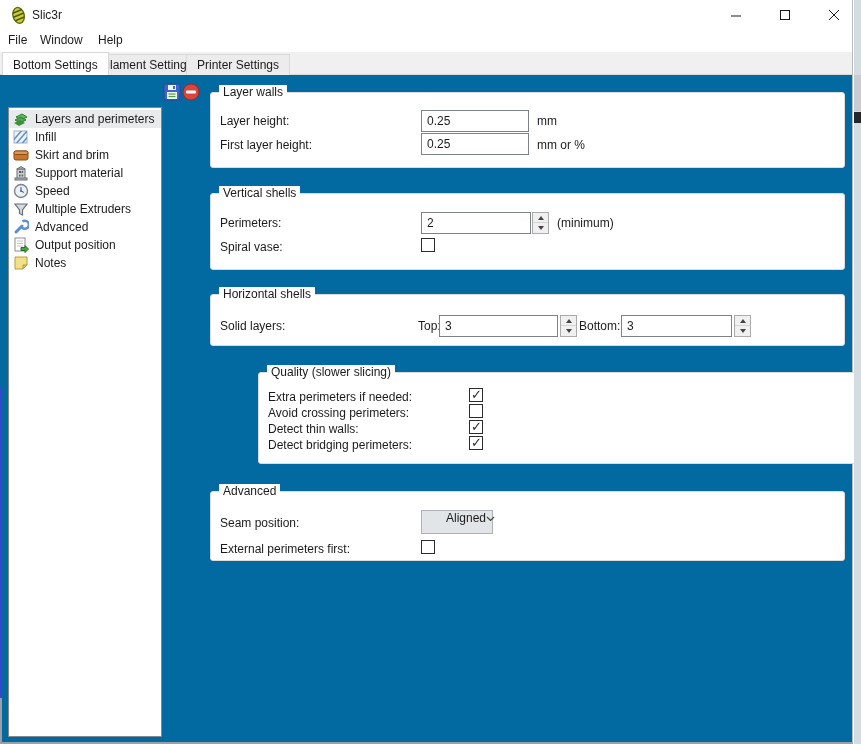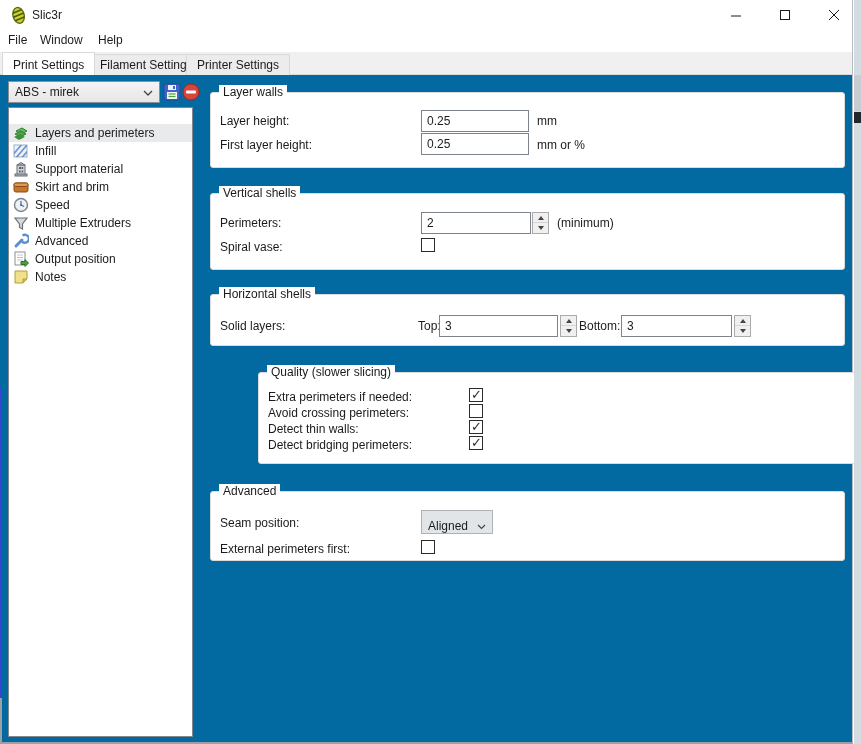--- a/index.html
+++ b/index.html
@@ -27,41 +27,41 @@
   .tab { position:absolute; top:2px; height:21px; padding:3px 10px 0 10px; background:#ececec;
          border:1px solid #d9d9d9; border-bottom:none; }
   .tab.active { top:0; height:23px; padding-top:5px; background:#fff; z-index:2; }
 
   
   #preset-combo { position:absolute; left:8px; top:81px; width:152px; height:22px;
       background:linear-gradient(#f4f4f4,#e6e6e6); border:1px solid #8a8f94; display:flex; align-items:center; padding:0 6px; }
   #preset-combo .chev { margin-left:auto; }
   #save-btn { position:absolute; left:163px; top:83px; width:18px; height:18px; }
   #delete-btn { position:absolute; left:182px; top:83px; width:18px; height:18px; }
-  #tree { position:absolute; left:8px; top:107px; width:185px; height:630px; background:#fff; border:1px solid #828790; padding-top:16px; }
+  #tree { position:absolute; left:8px; top:107px; width:154px; height:630px; background:#fff; border:1px solid #828790; padding-top:2px; }
   .tree-item { height:18px; display:flex; align-items:center; padding-left:4px; }
   .tree-item.selected { background:#e9eaec; }
   .ticon { width:16px; height:16px; margin-right:6px; flex:0 0 16px; display:inline-block; }
   .tlabel { white-space:nowrap; }
 
   
   .gbox { position:absolute; left:210px; width:635px; border:1px solid #dcdcdc; border-radius:3px; background:#fff; }
   .gtitle { position:absolute; top:-8px; left:8px; background:#fff; padding:0 4px; }
   .glabel { position:absolute; left:9px; white-space:nowrap; }
   .tinput { position:absolute; height:22px; border:1px solid #7c838c; background:#fff;
             font:12px "Liberation Sans", sans-serif; color:#1b1b1b; padding:0 5px; }
   .unit { position:absolute; white-space:nowrap; }
   .spin { position:absolute; width:17px; height:22px; border:1px solid #ababab; background:#f0f0f0; }
   .spin .up, .spin .dn { position:absolute; left:0; width:100%; height:50%; display:flex; align-items:center; justify-content:center; }
   .spin .up { top:0; border-bottom:1px solid #d5d5d5; } .spin .dn { bottom:0; }
   .tri-up { width:0; height:0; border-left:3px solid transparent; border-right:3px solid transparent; border-bottom:4px solid #444; }
   .tri-dn { width:0; height:0; border-left:3px solid transparent; border-right:3px solid transparent; border-top:4px solid #444; }
   .cb { position:absolute; width:14px; height:14px; border:1px solid #2b2b2b; background:#fff; }
   .cb.checked::after { content:"✓"; position:absolute; left:1px; top:-2px; font-size:13px; color:#2b2b2b; }
-  .ddown { position:absolute; height:24px; background:#e2e5e8; border:1px solid #aeb2b6; display:flex; align-items:flex-end; padding:0 6px; }
+  .ddown { position:absolute; height:24px; background:#e2e5e8; border:1px solid #aeb2b6; display:flex; align-items:flex-start; padding:0 24px; }
   .ddown .chev { margin-left:auto; }
 
   
   #right-strip { position:absolute; left:854px; top:0; width:7px; height:744px; background:#d3dce0; }
   #right-strip .seg1 { position:absolute; top:75px; left:0; width:100%; height:36px; background:#c6ccd2; }
   #right-strip .notch { position:absolute; top:112px; left:0; width:100%; height:11px; background:#23272b; }
   #left-strip { position:absolute; left:0; top:388px; width:2px; height:310px; background:#3a45cf; }
   #left-strip2 { position:absolute; left:0; top:698px; width:2px; height:46px; background:#9aa0a6; }
 </style>
 </head>
@@ -98,33 +98,25 @@
     </div>
   </div>
 
   <div id="menubar">
     <span class="menu-item" style="left:8px">File</span>
     <span class="menu-item" style="left:40px">Window</span>
     <span class="menu-item" style="left:98px">Help</span>
   </div>
 
   <div id="tabbar">
-    <div class="tab active" style="left:2px">Print Settings</div>
+    <div class="tab active" style="left:2px">Bottom Settings</div>
     <div class="tab" style="left:89px">Filament Settings</div>
     <div class="tab" style="left:186px">Printer Settings</div>
   </div>
 
-  <div id="preset-combo">
-    <span>ABS - mirek</span>
-    <span class="chev">
-      <svg width="10" height="6">
-          <polyline points="1,1 5,5 9,1" fill="none" stroke="#444" stroke-width="1.3"></polyline>
-        </svg>
-    </span>
-  </div>
 
   <div id="save-btn">
     <span>
       <svg width="18" height="18" viewBox="0 0 18 18">
         <rect x="1" y="1" width="16" height="16" rx="2" fill="#3e66c8" stroke="#27479c"></rect>
         <rect x="5" y="2" width="8" height="5" fill="#eef3fb"></rect>
         <rect x="10" y="3" width="2" height="3" fill="#3e66c8"></rect>
         <rect x="4" y="9" width="10" height="7" fill="#f5f7f2"></rect>
         <line x1="5.5" y1="11" x2="12.5" y2="11" stroke="#49a23c" stroke-width="1.2"></line>
         <line x1="5.5" y1="13.5" x2="12.5" y2="13.5" stroke="#49a23c" stroke-width="1.2"></line>
@@ -170,41 +162,41 @@
               <line x1="10" y1="20" x2="22" y2="6"></line>
           </g>
         </svg>
       </span>
       <span class="tlabel">Infill</span>
     </div>
 
     <div class="tree-item">
       <span class="ticon">
         <svg width="16" height="16" viewBox="0 0 16 16">
+          <rect x="1" y="4" width="14" height="9" rx="2" fill="#c8762e" stroke="#8a4c14"></rect>
+          <rect x="1" y="4" width="14" height="3.5" rx="1.6" fill="#de9a52" stroke="#8a4c14"></rect>
+        </svg>
+      </span>
+      <span class="tlabel">Skirt and brim</span>
+    </div>
+
+    <div class="tree-item">
+      <span class="ticon">
+        <svg width="16" height="16" viewBox="0 0 16 16">
           <rect x="4" y="4" width="8" height="10" fill="#cfd3d8" stroke="#6b7077"></rect>
           <rect x="2" y="13" width="12" height="2" fill="#aab0b6" stroke="#6b7077"></rect>
           <polygon points="4,4 8,1.5 12,4" fill="#b8bdc3" stroke="#6b7077"></polygon>
           <rect x="6" y="6" width="1.6" height="2" fill="#5c6artifact"></rect>
           <rect x="6" y="6" width="1.6" height="2" fill="#5c6269"></rect>
           <rect x="8.6" y="6" width="1.6" height="2" fill="#5c6269"></rect>
           <rect x="6" y="9.5" width="1.6" height="2" fill="#5c6269"></rect>
           <rect x="8.6" y="9.5" width="1.6" height="2" fill="#5c6269"></rect>
         </svg>
       </span>
       <span class="tlabel">Support material</span>
-    </div>
-
-    <div class="tree-item">
-      <span class="ticon">
-        <svg width="16" height="16" viewBox="0 0 16 16">
-          <rect x="1" y="4" width="14" height="9" rx="2" fill="#c8762e" stroke="#8a4c14"></rect>
-          <rect x="1" y="4" width="14" height="3.5" rx="1.6" fill="#de9a52" stroke="#8a4c14"></rect>
-        </svg>
-      </span>
-      <span class="tlabel">Skirt and brim</span>
     </div>
 
     <div class="tree-item">
       <span class="ticon">
         <svg width="16" height="16" viewBox="0 0 16 16">
           <circle cx="8" cy="8" r="6.5" fill="#eef1f4" stroke="#7c838a" stroke-width="1.4"></circle>
           <circle cx="8" cy="8" r="1" fill="#3d6db5"></circle>
           <line x1="8" y1="8" x2="8" y2="4" stroke="#3d6db5" stroke-width="1.2"></line>
           <line x1="8" y1="8" x2="11" y2="9.5" stroke="#3d6db5" stroke-width="1.2"></line>
         </svg>

